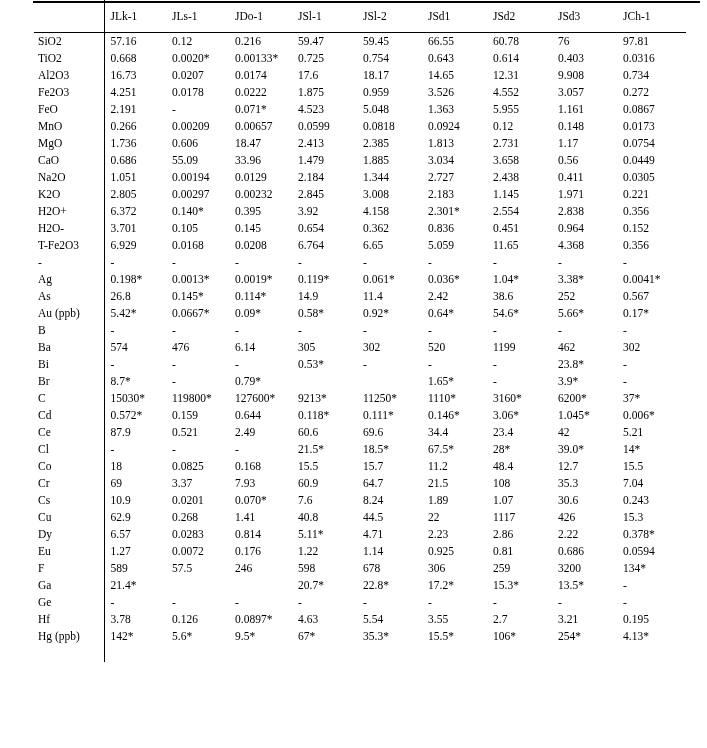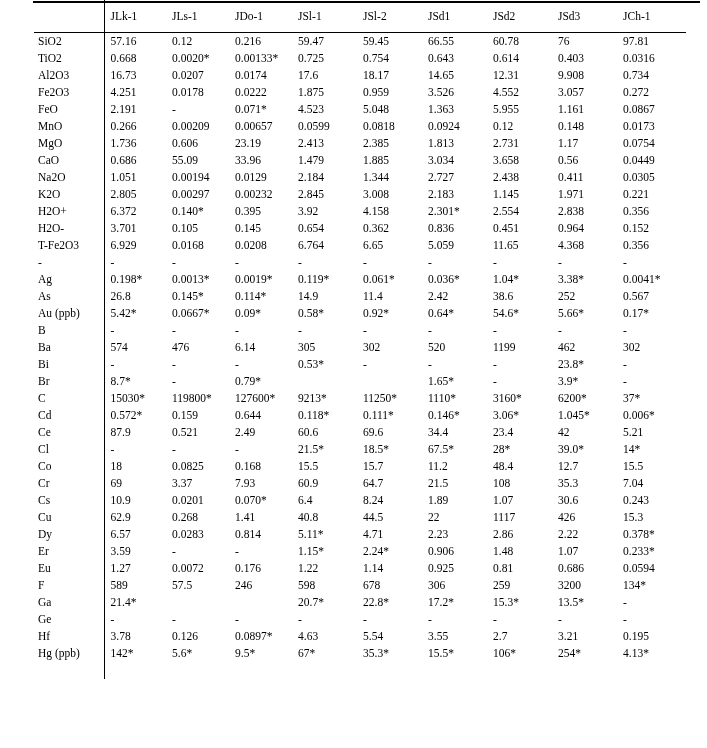--- a/index.html
+++ b/index.html
@@ -162,21 +162,21 @@
           <td>0.0818</td>
           <td>0.0924</td>
           <td>0.12</td>
           <td>0.148</td>
           <td>0.0173</td>
         </tr>
         <tr>
           <td class="label-col">MgO</td>
           <td>1.736</td>
           <td>0.606</td>
-          <td>23.19</td>
+          <td>18.47</td>
           <td>2.413</td>
           <td>2.385</td>
           <td>1.813</td>
           <td>2.731</td>
           <td>1.17</td>
           <td>0.0754</td>
         </tr>
         <tr>
           <td class="label-col">CaO</td>
           <td>0.686</td>
@@ -415,21 +415,21 @@
           <td>21.5</td>
           <td>108</td>
           <td>35.3</td>
           <td>7.04</td>
         </tr>
         <tr>
           <td class="label-col">Cs</td>
           <td>10.9</td>
           <td>0.0201</td>
           <td>0.070*</td>
-          <td>6.4</td>
+          <td>7.6</td>
           <td>8.24</td>
           <td>1.89</td>
           <td>1.07</td>
           <td>30.6</td>
           <td>0.243</td>
         </tr>
         <tr>
           <td class="label-col">Cu</td>
           <td>62.9</td>
           <td>0.268</td>
@@ -447,32 +447,20 @@
           <td>0.0283</td>
           <td>0.814</td>
           <td>5.11*</td>
           <td>4.71</td>
           <td>2.23</td>
           <td>2.86</td>
           <td>2.22</td>
           <td>0.378*</td>
         </tr>
         <tr>
-          <td class="label-col">Er</td>
-          <td>3.59</td>
-          <td>-</td>
-          <td>-</td>
-          <td>1.15*</td>
-          <td>2.24*</td>
-          <td>0.906</td>
-          <td>1.48</td>
-          <td>1.07</td>
-          <td>0.233*</td>
-        </tr>
-        <tr>
           <td class="label-col">Eu</td>
           <td>1.27</td>
           <td>0.0072</td>
           <td>0.176</td>
           <td>1.22</td>
           <td>1.14</td>
           <td>0.925</td>
           <td>0.81</td>
           <td>0.686</td>
           <td>0.0594</td>

